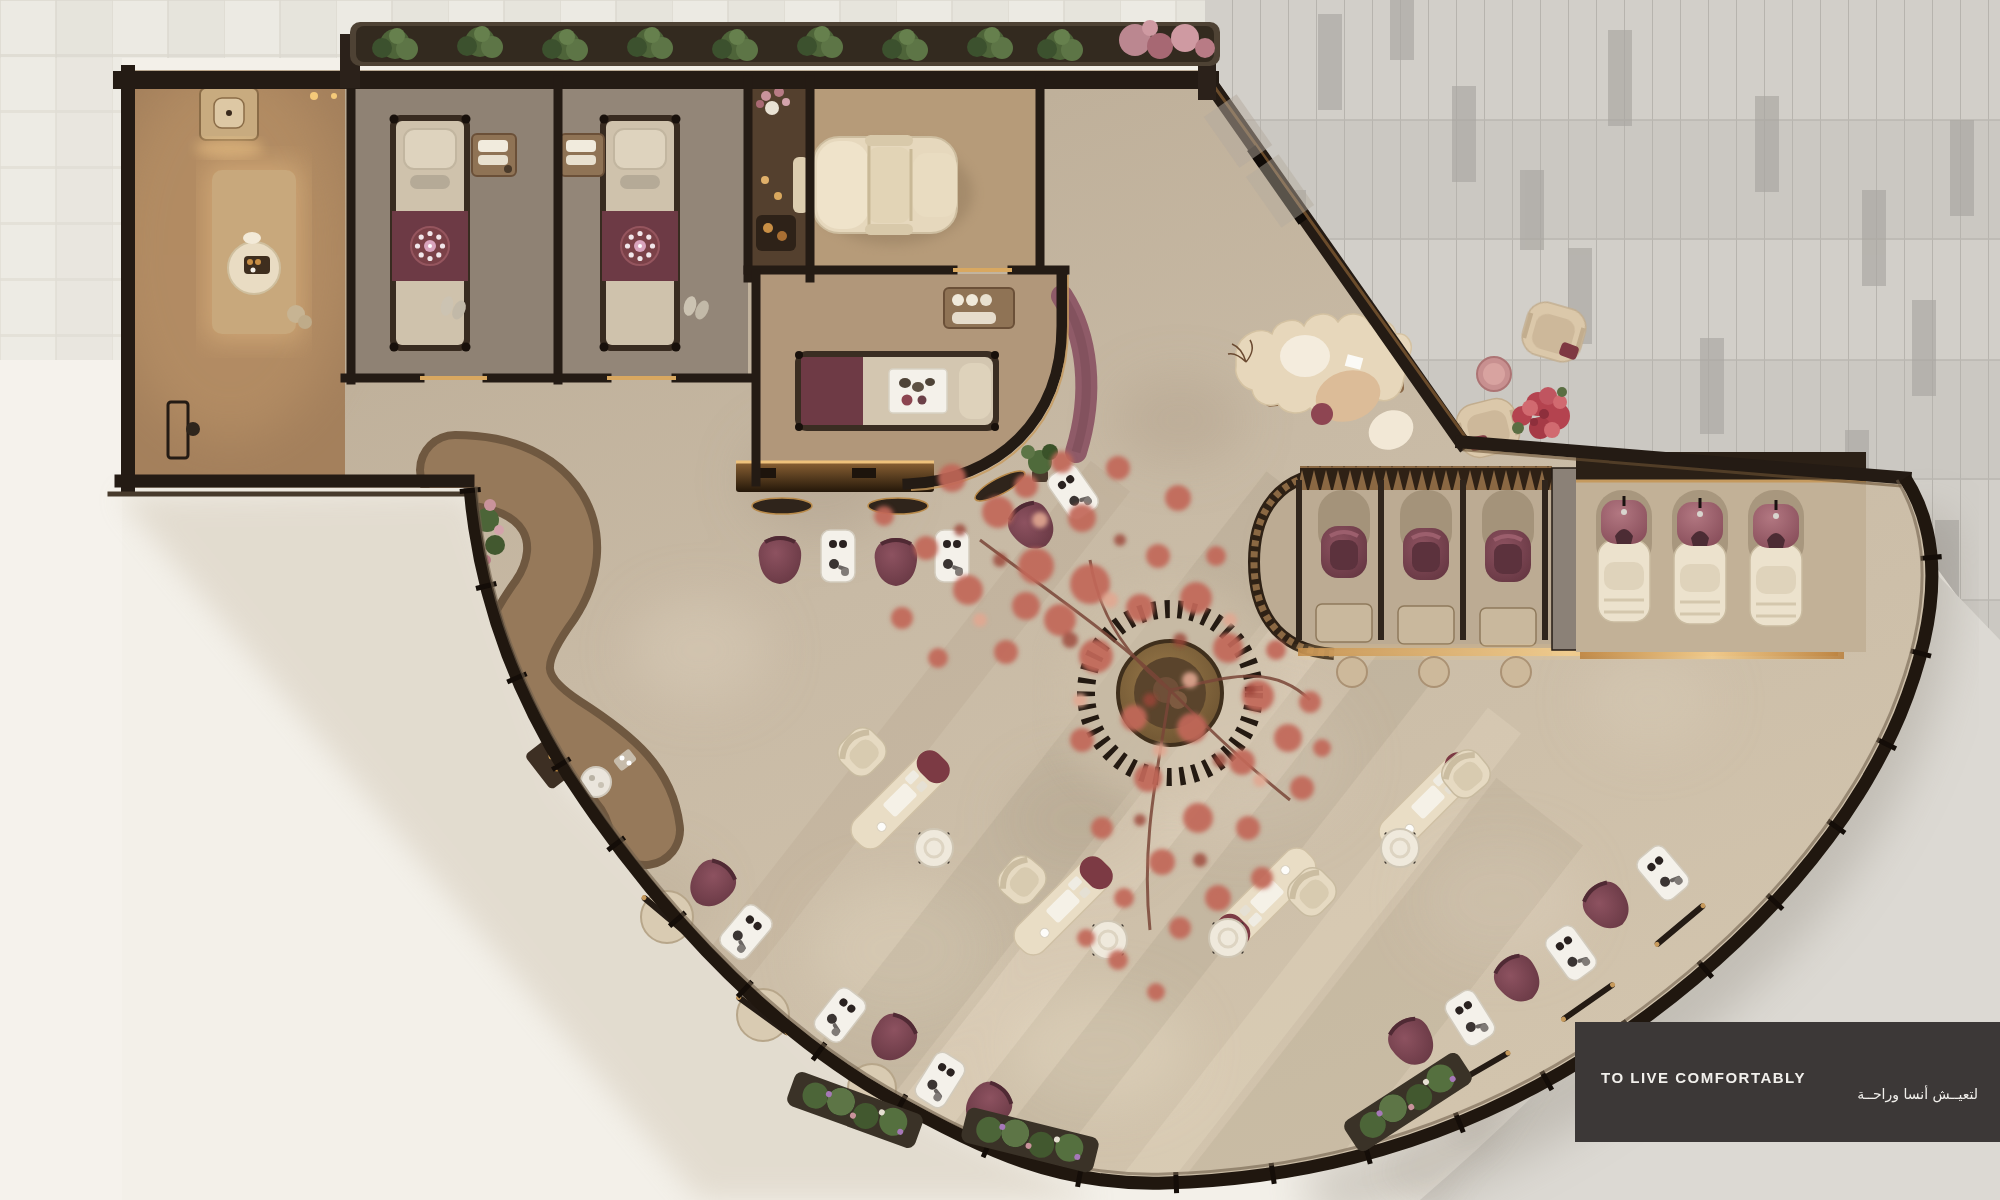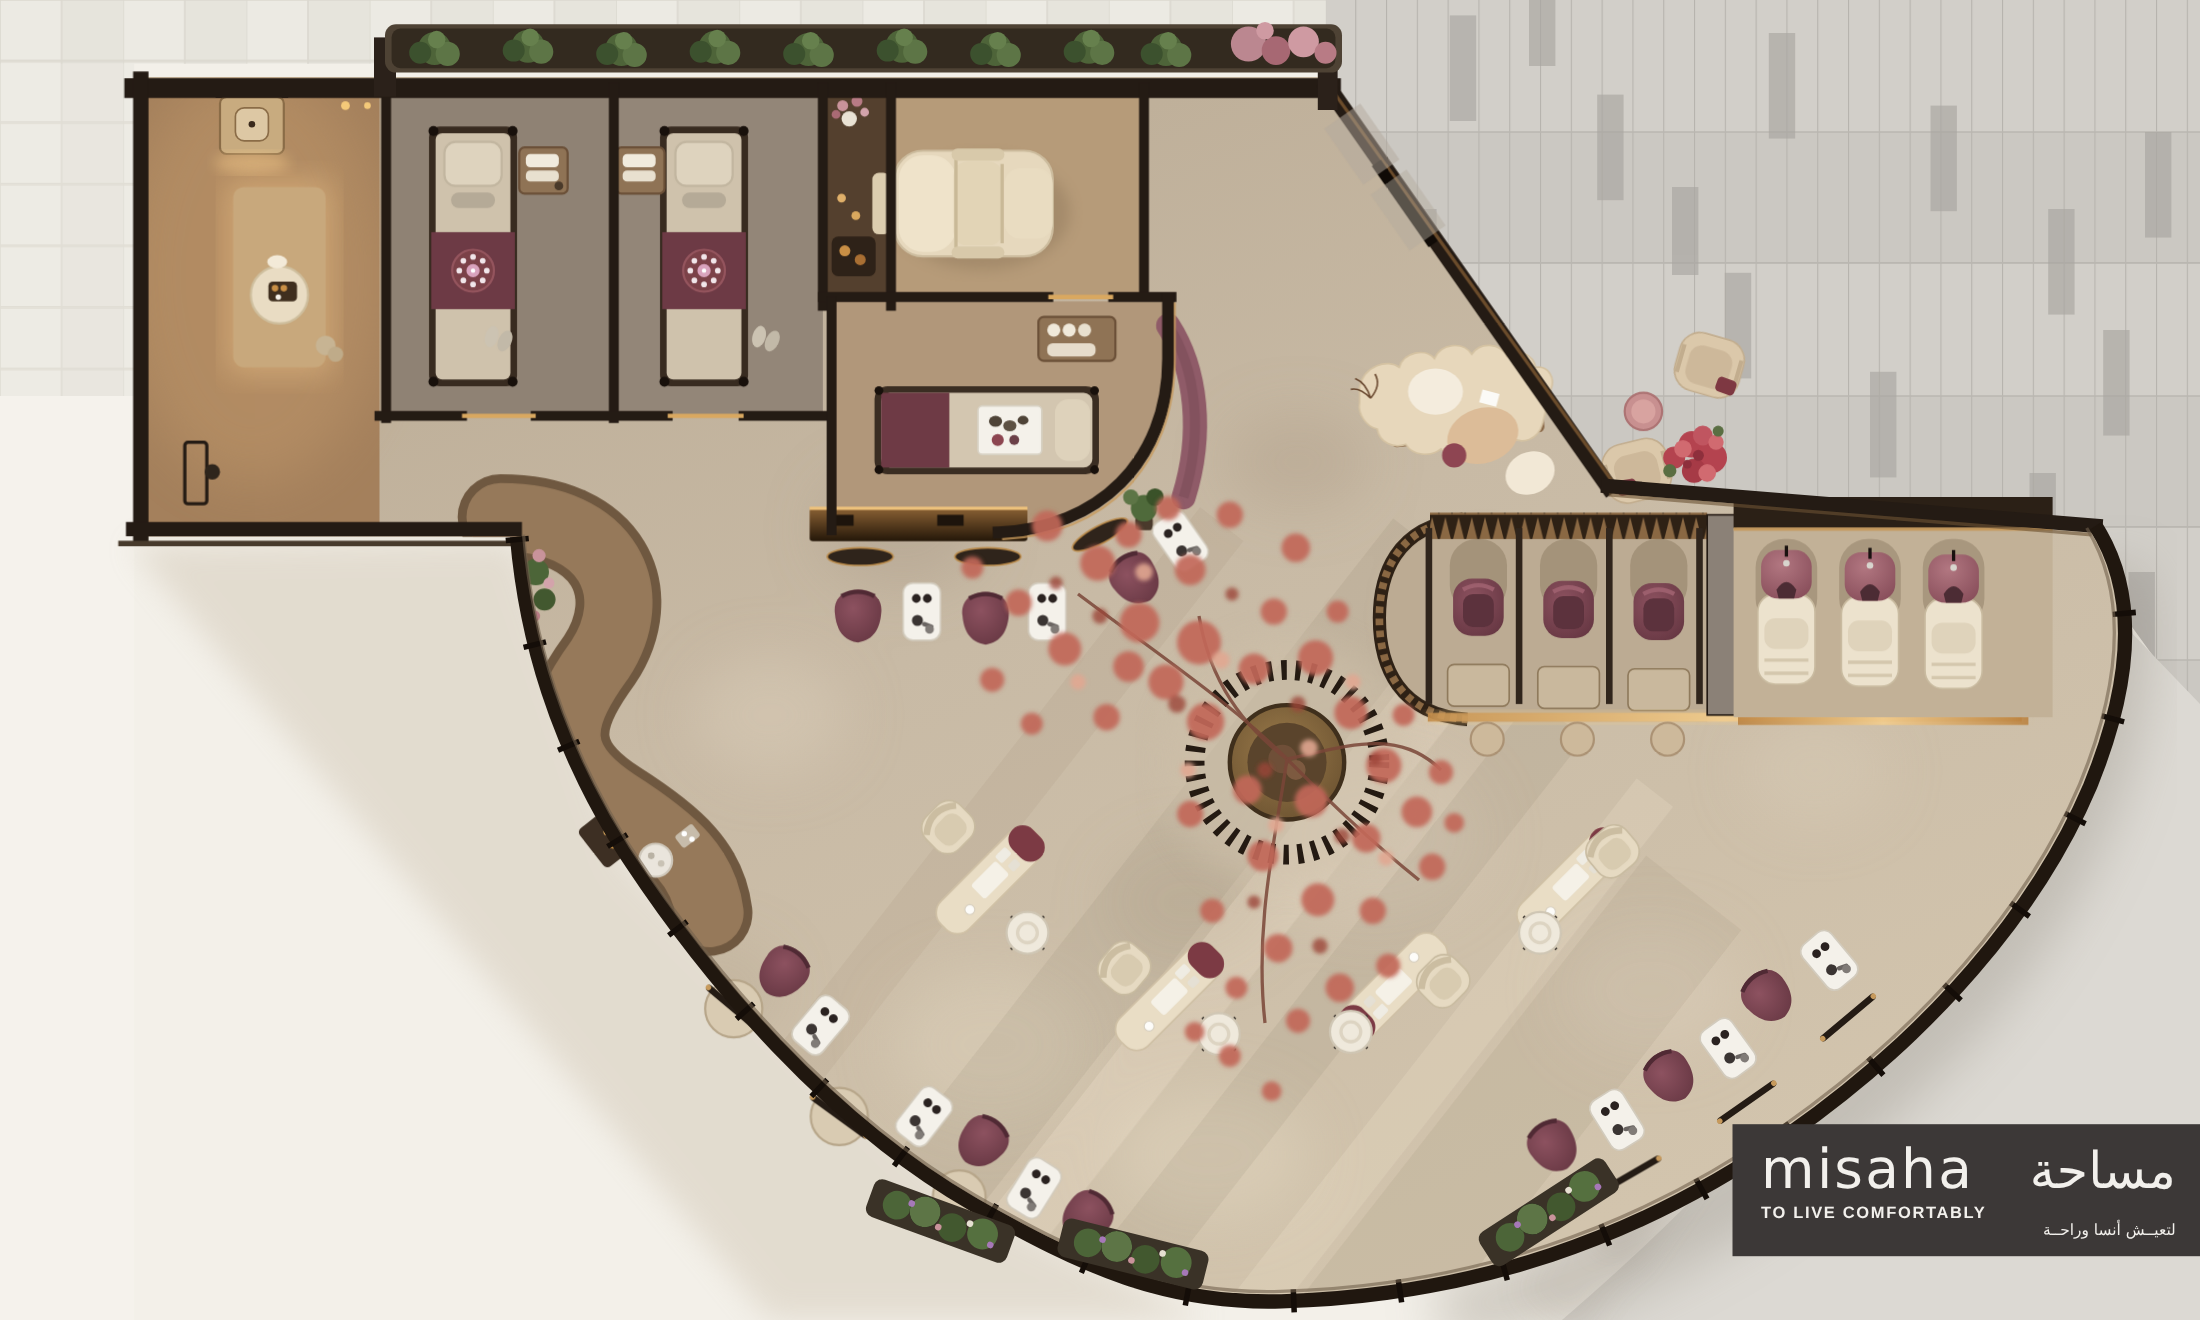--- a/index.html
+++ b/index.html
@@ -666,22 +666,18 @@
             <circle cx="980" cy="620" r="7"></circle>
             <circle cx="1080" cy="700" r="7"></circle>
       <circle cx="1230" cy="620" r="7"></circle>
             <circle cx="1160" cy="750" r="7"></circle>
     </g>
   </g>
 </g>
 </svg>
 
 <div id="logo-box">
-  <div class="logo-row">
-    <span class="brand-en">misaha</span>
-    <span class="brand-ar">مساحة</span>
-  </div>
   <div class="tag-row">
     <span class="tag-en">TO LIVE COMFORTABLY</span>
     <span class="tag-ar">لتعيــش أنسا وراحــة</span>
   </div>
 </div>
 </div>
 
 </body></html>

